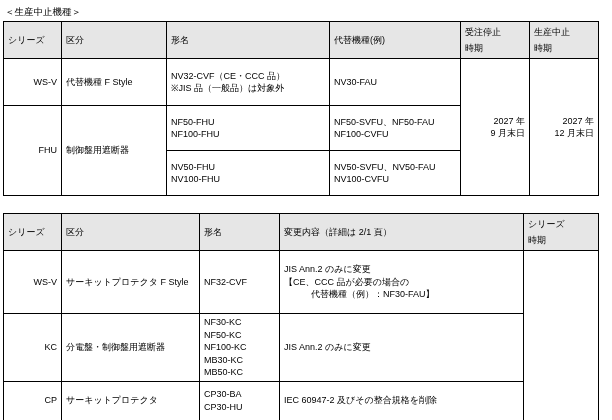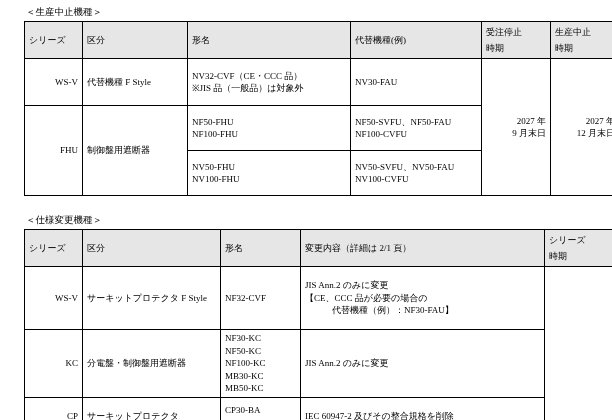--- a/index.html
+++ b/index.html
@@ -13,33 +13,32 @@
     font-family: "Liberation Sans", sans-serif;
     color: #000000;
     font-size: 9px;
     overflow: hidden;
   }
   .page {
     position: relative;
     width: 612px;
     height: 420px;
     box-sizing: border-box;
-    padding: 5px 8px 0 24px;
+    padding: 5px 8px 0 3px;
   }
   .section-title {
     font-size: 9.5px;
     line-height: 13px;
     margin: 0 0 3px 2px;
     letter-spacing: 0px;
   }
   table {
     border-collapse: collapse;
     width: 595px;
     table-layout: fixed;
-    font-family: Liberation Serif, serif;
   }
   th, td {
     border: 1px solid #000000;
     vertical-align: middle;
     padding: 2px 4px;
     font-weight: normal;
     font-size: 9px;
     line-height: 12.5px;
   }
   thead th {
@@ -114,21 +113,20 @@
         <td class="cell-lines" style="height:40px">NV50-FHU
 NV100-FHU</td>
         <td class="cell-lines">NV50-SVFU、NV50-FAU
 NV100-CVFU</td>
       </tr>
     </tbody>
   </table>
 
   <div class="spacer"></div>
 
-  <div class="section-title">＜仕様変更機種＞</div>
 
   <table class="t2">
     <colgroup>
       <col style="width:58px">
       <col style="width:138px">
       <col style="width:80px">
       <col style="width:244px">
       <col style="width:75px">
     </colgroup>
     <thead>

